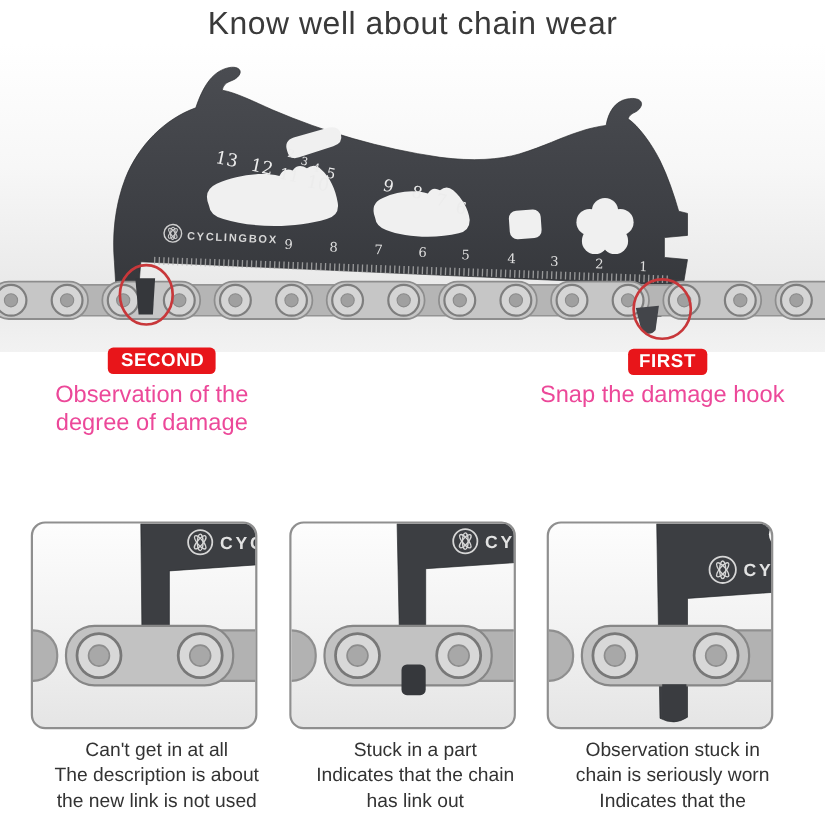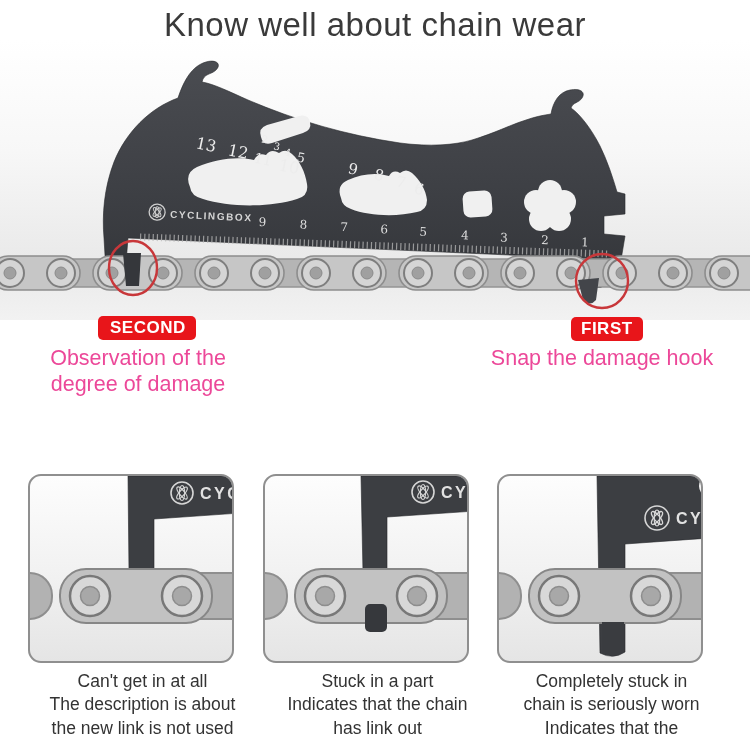--- a/index.html
+++ b/index.html
@@ -1,19 +1,19 @@
 <!DOCTYPE html>
 <html><head>
 <meta charset="utf-8">
 <style>
   html,body{margin:0;padding:0;background:#fff;}
   .stage{position:relative;width:750px;height:750px;background:#ffffff;
          font-family:"Liberation Sans",sans-serif;overflow:hidden;margin:0 auto;}
   .title{position:absolute;left:0;top:6px;width:750px;text-align:center;
-         font-size:33px;color:#3a3a3a;letter-spacing:.5px;}
+         font-size:29px;color:#3a3a3a;letter-spacing:.5px;}
   .photo{position:absolute;left:0;top:40px;width:750px;height:280px;
          background:linear-gradient(180deg,#ffffff 0%,#f7f7f7 40%,#e9e9e9 80%,#f2f2f2 100%);}
   .photo svg{display:block;}
   .badge{position:absolute;background:#e8151a;color:#fff;font-weight:bold;
          font-size:17px;letter-spacing:.5px;padding:3px 10px 4px;border-radius:5px;
          line-height:1;}
   .badge-second{left:98px;top:316px;padding-left:12px;}
   .badge-first{left:571px;top:317px;}
   .stepcap{position:absolute;text-align:center;font-size:21.5px;color:#ec4899;
            line-height:1.22;}
@@ -266,18 +266,18 @@
     <span>Can't get in at all</span>
     <span>The description is about</span>
     <span>the new link is not used</span>
   </div>
   <div class="pcap pcap-2">
     <span>Stuck in a part</span>
     <span>Indicates that the chain</span>
     <span>has link out</span>
   </div>
   <div class="pcap pcap-3">
-    <span>Completely stuck in</span>
+    <span>Observation stuck in</span>
     <span>chain is seriously worn</span>
     <span>Indicates that the</span>
   </div>
 
 </div>
 
 </body></html>

